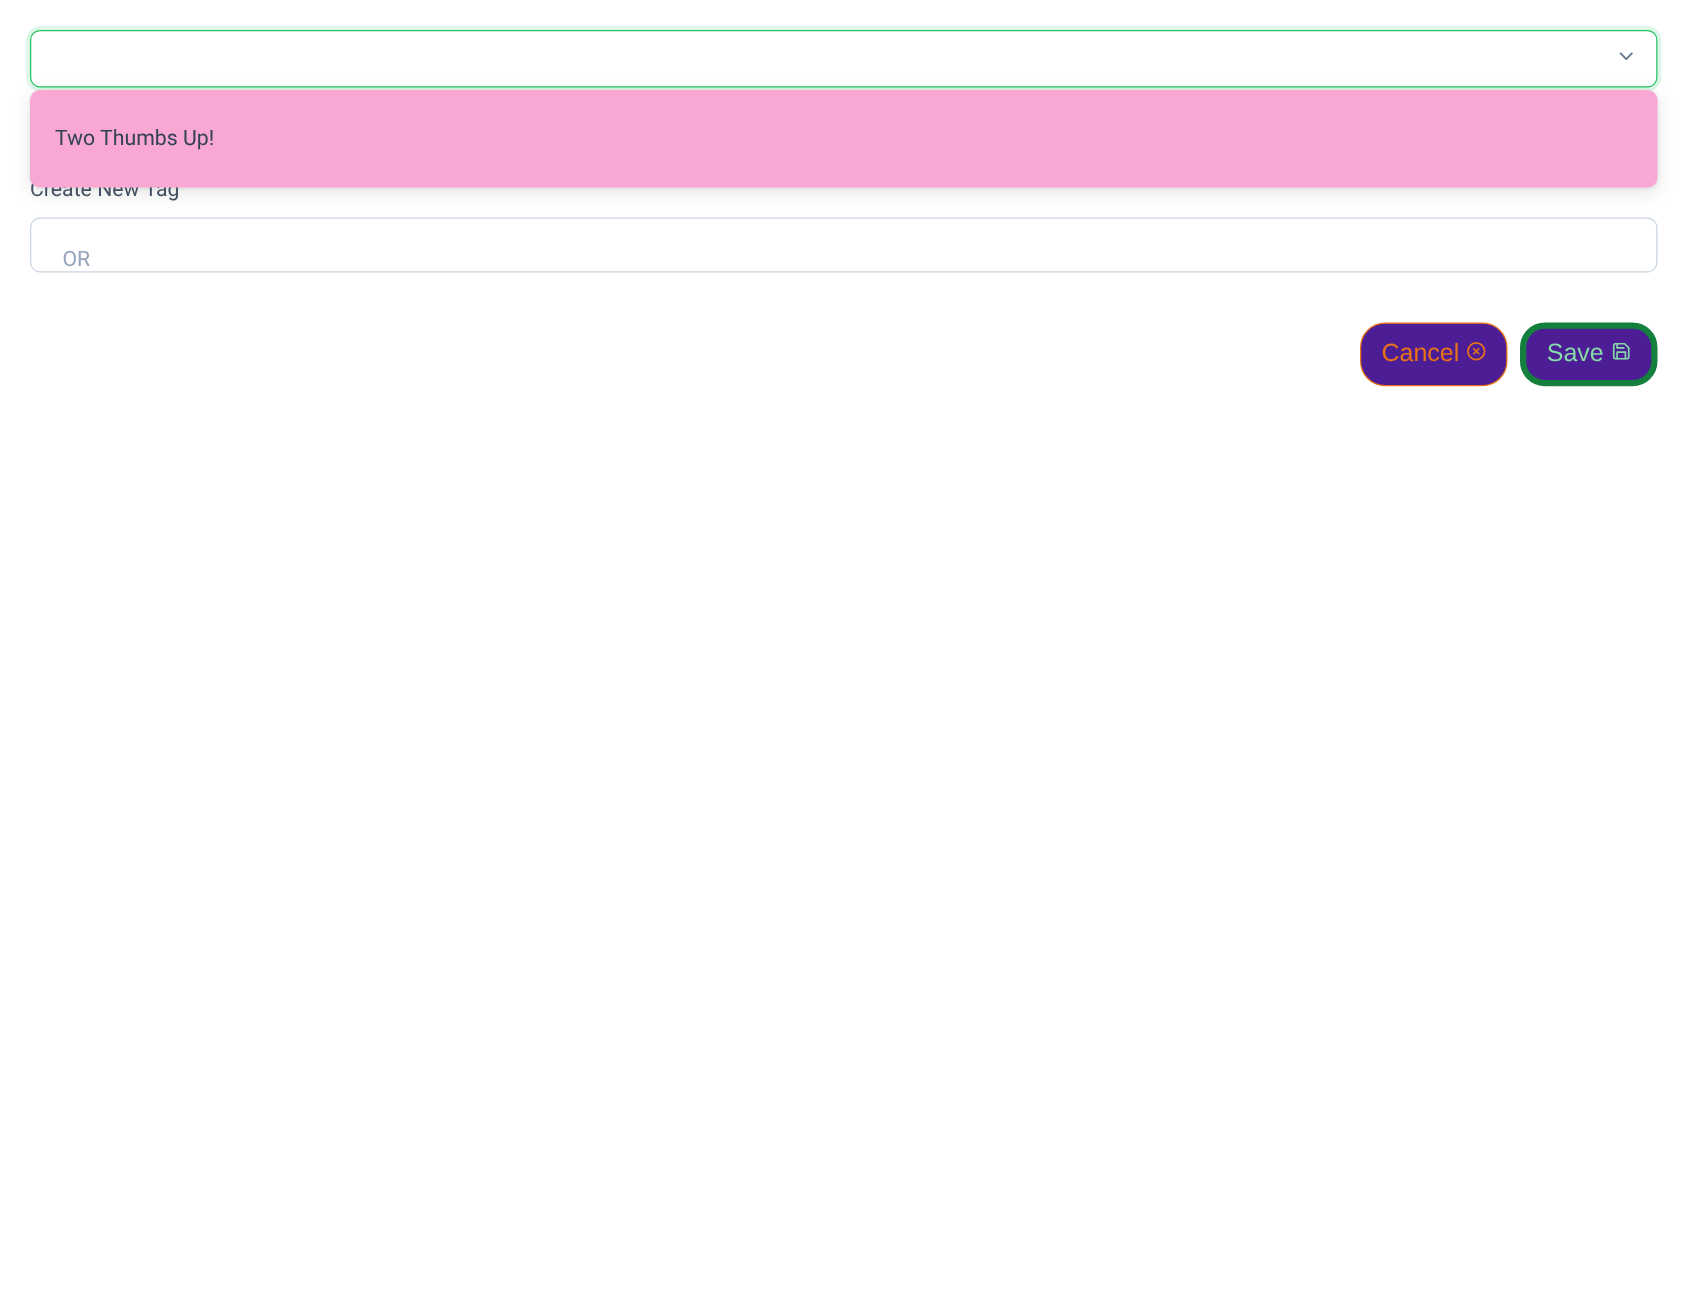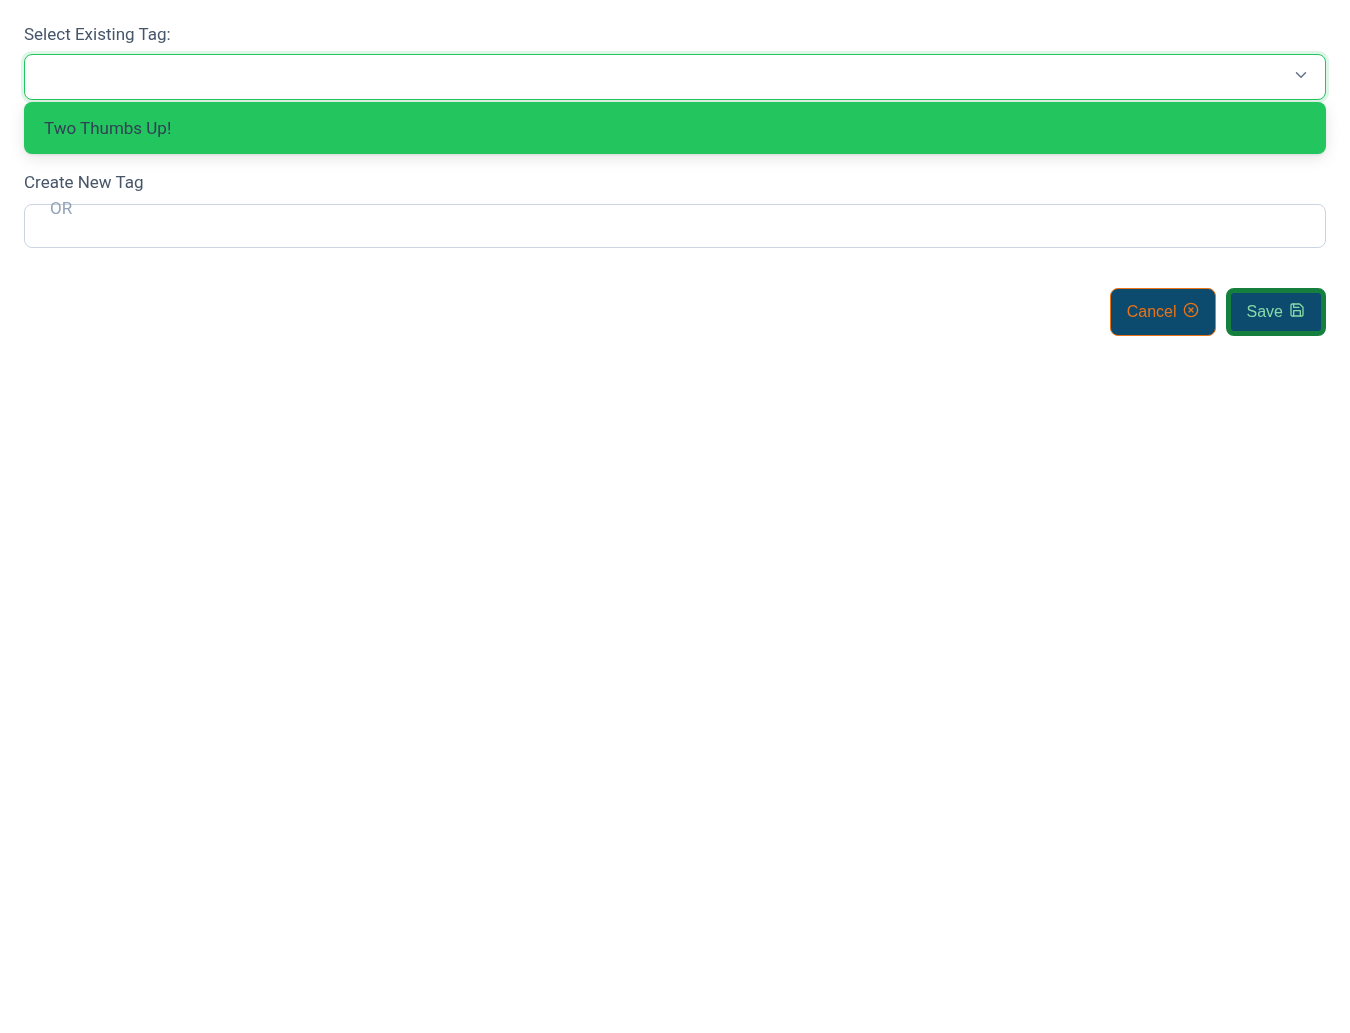--- a/index.html
+++ b/index.html
@@ -86,24 +86,24 @@
       top: 50%;
       transform: translateY(-50%);
       color: #64748b;
       pointer-events: none;
     }
     .dropdown-list {
       position: absolute;
       top: 48px;
       left: 0;
       right: 0;
-      background: #22c55e;
+      background: #f9a8d4;
       border-radius: 8px;
       box-shadow: 0 4px 16px rgba(0,0,0,0.1), 0 1px 3px rgba(0,0,0,0.08);
-      padding: 6px 0;
+      padding: 19px 0;
       z-index: 100;
     }
     .dropdown-option {
       padding: 10px 20px;
       font-size: 17px;
       color: #334155;
       cursor: pointer;
     }
     .or-label {
       font-size: 17px;
@@ -137,25 +137,25 @@
       display: flex;
       justify-content: flex-end;
       gap: 10px;
       margin-top: 40px;
     }
     .btn {
       display: inline-flex;
       align-items: center;
       gap: 6px;
       padding: 9px 16px;
-      border-radius: 8px;
-      font-size: 16px;
+      border-radius: 20px;
+      font-size: 20px;
       font-weight: 500;
       cursor: pointer;
-      background: #0c4a6e;
+      background: #4c1d95;
     }
     .btn-cancel {
       border: 1px solid #ea7317;
       color: #ea7317;
     }
     .btn-save {
       border: 5px solid #15803d;
       color: #86d9a8;
     }
     .btn svg {
@@ -163,21 +163,20 @@
       height: 16px;
     }
   </style>
 </head>
 <body>
 
 <div class="modal-container">
 
 
   <div class="form-group">
-    <label class="form-label">Select Existing Tag:</label>
     <div class="select-wrapper">
       <div class="select-input"></div>
       <span class="chevron-down">
         <svg width="18" height="18" viewBox="0 0 24 24" fill="none" stroke="currentColor" stroke-width="2" stroke-linecap="round" stroke-linejoin="round">
           <polyline points="6 9 12 15 18 9"></polyline>
         </svg>
       </span>
       <div class="dropdown-list">
         <div class="dropdown-option">Two Thumbs Up!</div>
       </div>

